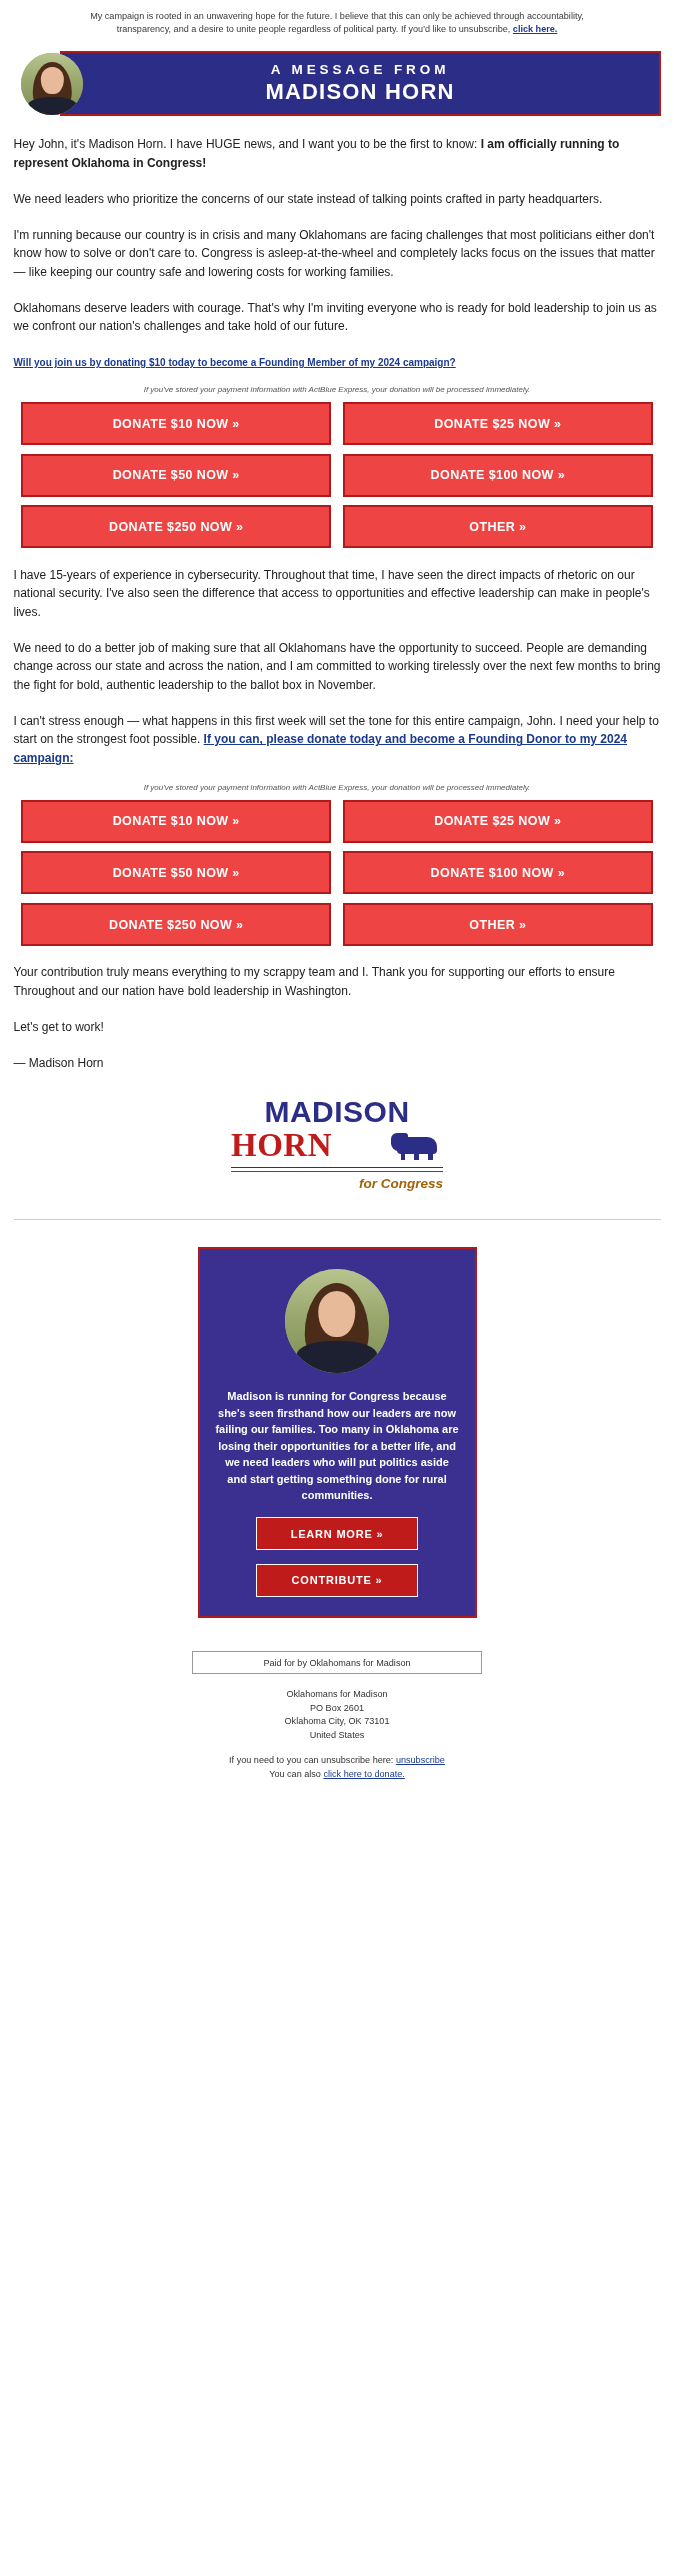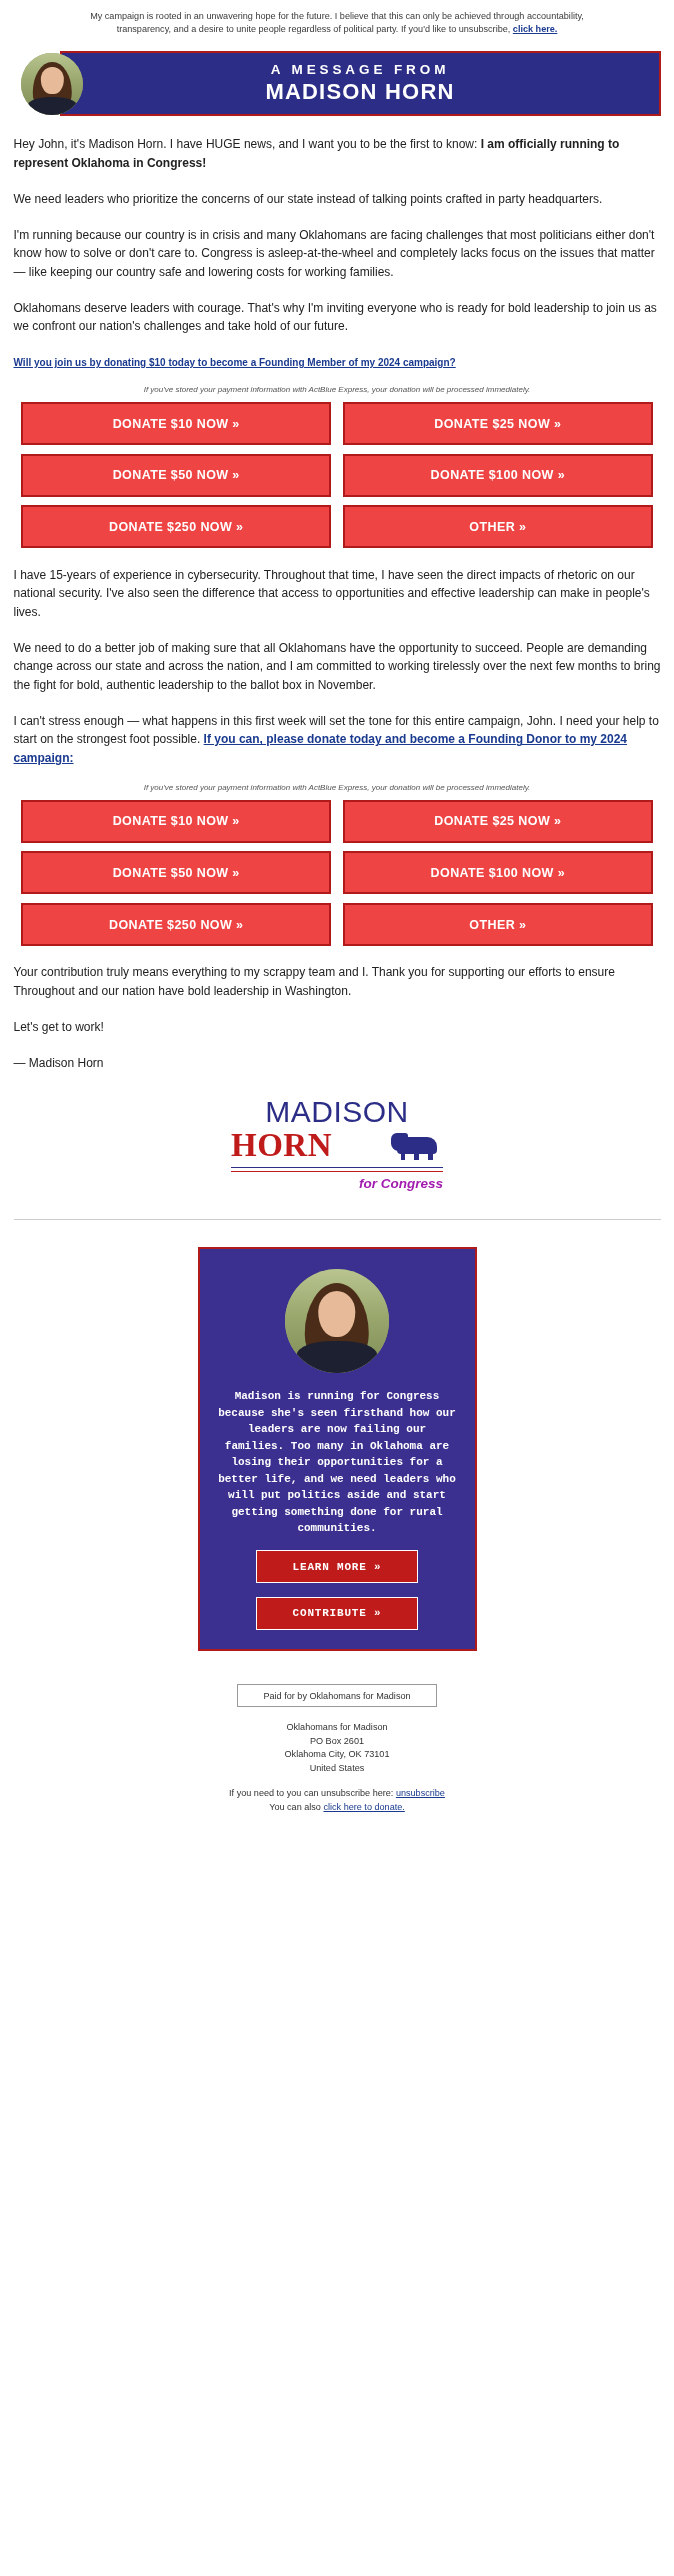--- a/index.html
+++ b/index.html
@@ -168,21 +168,21 @@
   
   .logo-block {
     margin: 25px auto 0 auto;
     width: 212px;
     text-align: center;
     padding-bottom: 7.7px;
   }
   .logo-madison {
     color: #2b2d86;
     font-size: 30px;
-    font-weight: normal;
+    font-weight: bold;
     letter-spacing: 0.5px;
     line-height: 1;
   }
   .logo-row {
     display: flex;
     align-items: center;
     justify-content: space-between;
     margin-top: 1.9px;
     font-family: Liberation Serif, serif;
   }
@@ -228,39 +228,38 @@
   .bison .lg3 { left: 37px; }
   .logo-rule {
     margin-top: 4.8px;
     border-top: 1.9px solid #2b2d86;
     border-bottom: 1.9px solid #c01b1b;
     height: 4.8px;
   }
   .logo-forcongress {
     margin-top: 3.9px;
     text-align: right;
-    color: #a21caf;
+    color: #a16207;
     font-size: 13.5px;
     font-style: italic;
     font-weight: bold;
   }
   hr.sep {
     border: none;
     border-top: 1px solid #cccccc;
     margin: 21px 13.5px 0 13.5px;
   }
   
   .card {
     margin: 27px auto 0 auto;
     width: 279px;
     background: #3b2f8f;
     border: 2.9px solid #b01a1a;
     padding: 17.3px 15.4px 19px 15.4px;
     text-align: center;
-    font-family: Liberation Mono, monospace;
   }
   .card-photo {
     width: 104px;
     height: 104px;
     border-radius: 50%;
     overflow: hidden;
     margin: 1.9px auto 0 auto;
     background: #9aa86e;
   }
   .card-text {
@@ -279,21 +278,21 @@
     color: #ffffff;
     font-size: 11px;
     font-weight: bold;
     letter-spacing: 0.8px;
     padding: 9.6px 3.9px;
     cursor: pointer;
   }
   
   .paidfor {
     margin: 33px auto 0 auto;
-    width: 200px;
+    width: 290px;
     border: 1px solid #999999;
     text-align: center;
     font-size: 9.1px;
     color: #333333;
     padding: 5.8px 3.9px;
   }
   .footer-addr {
     text-align: center;
     font-size: 9.1px;
     line-height: 1.5;

